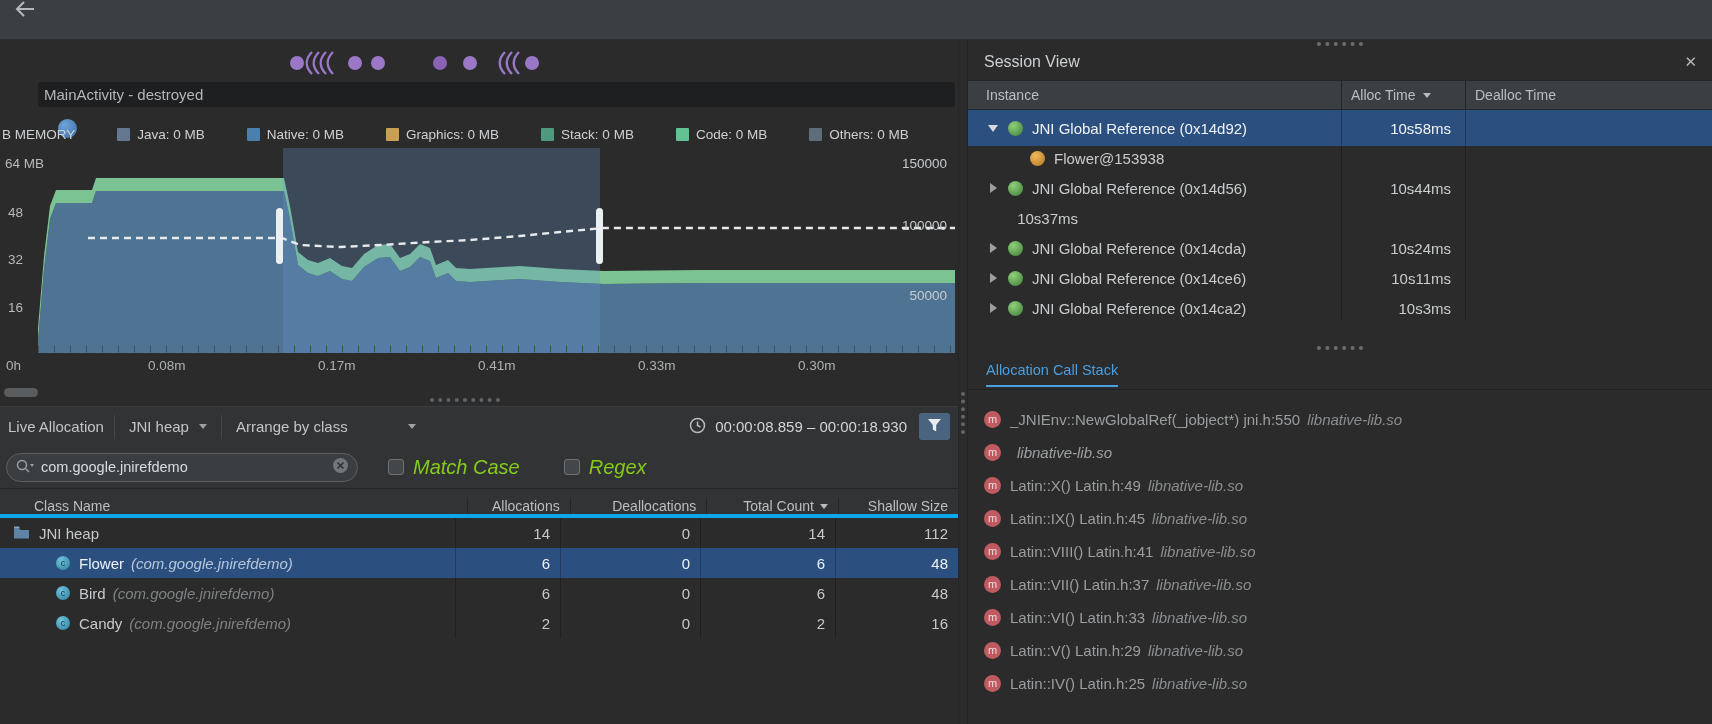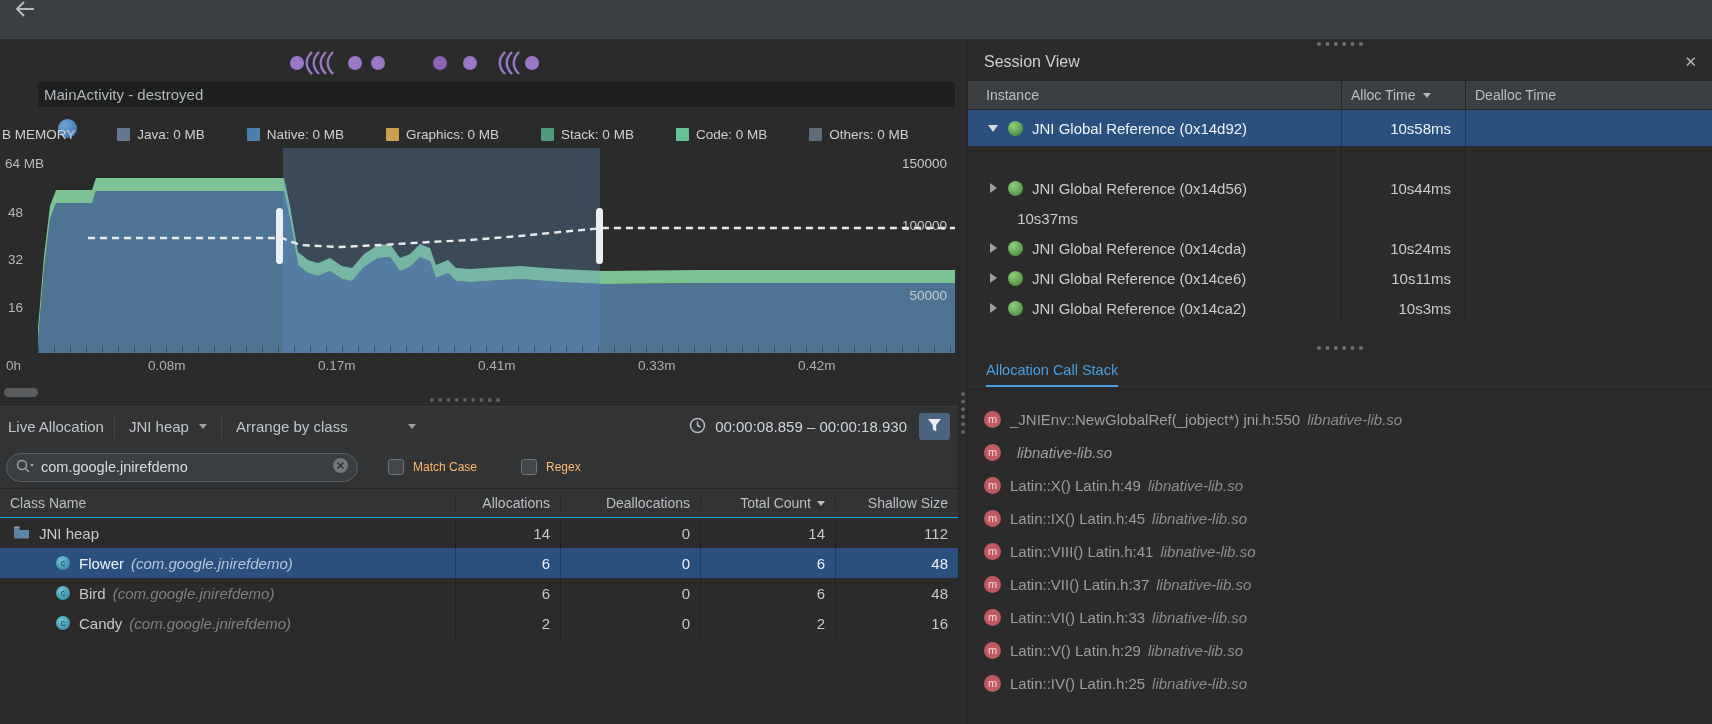--- a/index.html
+++ b/index.html
@@ -60,27 +60,27 @@
                 justify-content:center; margin-left:12px; cursor:pointer; }
 
   
   .search-row { position:absolute; left:0; top:406px; width:958px; height:42px; background:#313335;
                 display:flex; align-items:center; padding-left:6px; }
   .search-box { width:352px; height:29px; background:#3b3e40; border:1px solid #5d6062; border-radius:15px;
                 display:flex; align-items:center; padding:0 8px; gap:6px; }
   .search-box input { flex:1; background:transparent; border:none; outline:none; color:#dadddf;
                       font-size:14.5px; font-family:"Liberation Sans", sans-serif; }
   .cb { width:16px; height:16px; background:#43474a; border:1px solid #6e7274; border-radius:3px; margin-right:9px; cursor:pointer; flex:none; }
-  .cb-label { font-size:12px; color:#fdba74; margin-right:44px; }
+  .cb-label { font-size:20px; color:#84cc16; margin-right:44px;font-style:italic; }
   .cb.first { margin-left:30px; }
 
   
   .cls-header { position:absolute; left:0; top:448px; width:958px; height:30px; background:#313335;
-                border-top:1px solid #242628; border-bottom:1px solid #0ea5e9; display:flex; align-items:center;
-                font-size:14px; color:#bcbfc1; }
+                border-top:1px solid #242628; border-bottom:4px solid #0ea5e9; display:flex; align-items:flex-end;
+                font-size:14px; color:#bcbfc1;padding-left:24px; }
   .col-name { width:455px; padding-left:10px; display:flex; align-items:center; }
   .col-num  { text-align:right; border-left:1px solid #242628; display:flex; justify-content:flex-end;
               align-items:center; gap:6px; padding-right:10px; }
   .w-alloc{width:105px} .w-dealloc{width:140px} .w-total{width:135px} .w-shallow{width:123px}
   .sort-tri { width:0; height:0; border-left:4.5px solid transparent; border-right:4.5px solid transparent; border-top:5.5px solid #b8bbbd; }
   .cls-row { position:absolute; left:0; width:958px; height:30px; display:flex; align-items:stretch; color:#c6c9cb; }
   .cls-row .c-name { width:455px; display:flex; align-items:center; }
   .cls-row .c-num { border-left:1px solid rgba(0,0,0,.25); display:flex; justify-content:flex-end; align-items:center; padding-right:10px; }
   .cls-row.selected { background:#2b5080; color:#eef2f5; }
   .pkg { font-style:italic; color:#7f8284; margin-left:7px; }
@@ -272,21 +272,21 @@
     <span class="yrlab" style="top:70px;">100000</span>
     <span class="yrlab" style="top:140px;">50000</span>
   </div>
 
   <div class="axis-row">
     <span style="left:6px">0h</span>
     <span style="left:148px">0.08m</span>
     <span style="left:318px">0.17m</span>
     <span style="left:478px">0.41m</span>
     <span style="left:638px">0.33m</span>
-    <span style="left:798px">0.42m</span>
+    <span style="left:798px">0.30m</span>
   </div>
 
   <div class="scroll-stub"></div>
   <div class="h-dots"></div>
 
   <div class="alloc-bar">
     <span>Live Allocation</span>
     <span class="sep"></span>
     <span class="dd">
       <span>JNI heap</span>
@@ -430,20 +430,27 @@
   </div>
 
   <div class="iv-row selected" style="top:70px">
     <div class="iv-left">
       <span class="tri-d"></span>
       <span class="ball green"></span>
       <span>JNI Global Reference (0x14d92)</span>
     </div>
     <div class="iv-time">10s58ms</div>
   </div>
+  <div class="iv-row" style="top:100px">
+    <div class="iv-left">
+      <span class="ball orange"></span>
+      <span>Flower@153938</span>
+    </div>
+    <div class="iv-time"></div>
+  </div>
   <div class="iv-row" style="top:130px">
     <div class="iv-left">
       <span class="tri-r"></span>
       <span class="ball green"></span>
       <span>JNI Global Reference (0x14d56)</span>
     </div>
     <div class="iv-time">10s44ms</div>
   </div>
   <div class="iv-row" style="top:160px">
     <div class="iv-time">10s37ms</div>

